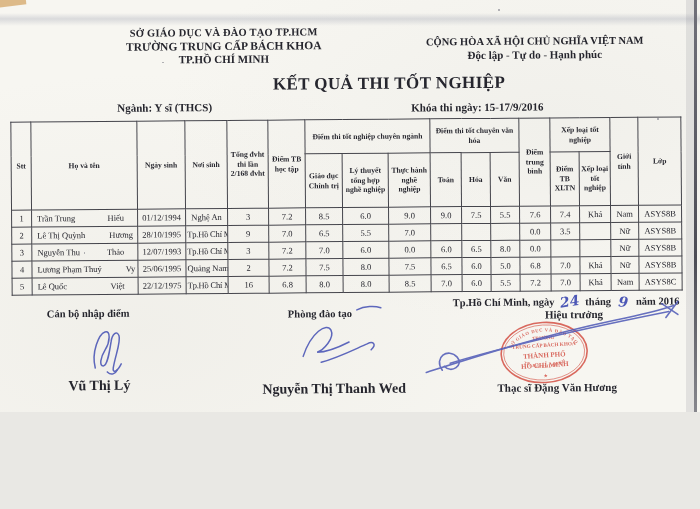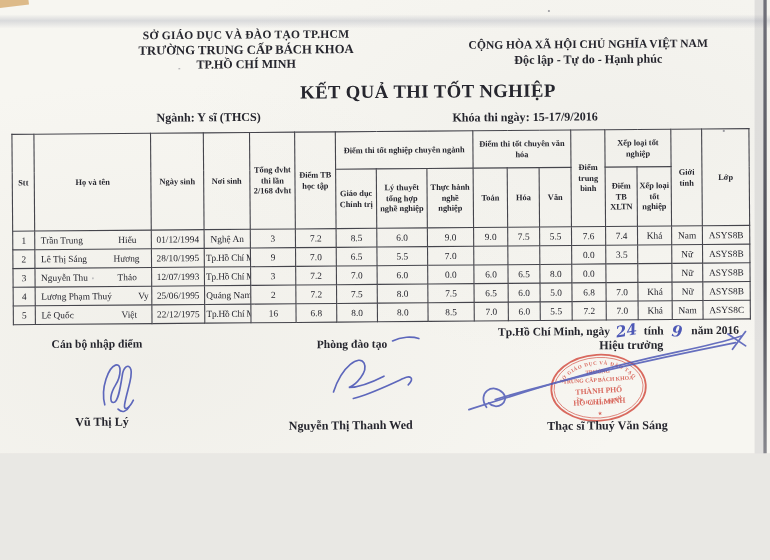--- a/index.html
+++ b/index.html
@@ -21,37 +21,37 @@
   .content{position:absolute;inset:0;transform:rotate(-0.45deg);transform-origin:50% 50%;}
   
   .org{position:absolute;left:60px;top:25px;width:330px;text-align:center;line-height:13.5px;}
   .org .l1{font-size:10.5px;font-weight:600;letter-spacing:.2px;}
   .org .l2{font-size:11.5px;font-weight:bold;}
   .org .l3{font-size:11px;font-weight:bold;}
   .national{position:absolute;left:390px;top:36px;width:292px;text-align:center;line-height:13.5px;}
   .national .l1{font-size:10.5px;font-weight:bold;}
   .national .l2{font-size:11px;font-weight:bold;}
   .doc-title{position:absolute;left:150px;top:74px;width:480px;text-align:center;font-size:17px;font-weight:bold;letter-spacing:.4px;}
-  .major{position:absolute;left:118px;top:100px;font-size:11px;font-weight:bold;margin-left:25px;}
+  .major{position:absolute;left:118px;top:100px;font-size:11px;font-weight:bold;}
   .examdate{position:absolute;left:412px;top:102px;font-size:11px;font-weight:bold;}
   
   table.results{position:absolute;left:11px;top:119px;width:670px;border-collapse:collapse;table-layout:fixed;}
   table.results th,table.results td{border:1px solid #45454c;padding:0 1px;overflow:hidden;}
   table.results th{font-size:7.6px;font-weight:bold;text-align:center;vertical-align:middle;line-height:1.25;}
   tr.hrow1{height:34px;} tr.hrow2{height:54px;}
   table.results td{font-size:8.5px;height:16px;text-align:center;vertical-align:middle;white-space:nowrap;}
   td.c-stt{text-align:left;padding-left:3px;}
   td.c-name{text-align:left;}
   .namewrap{display:flex;justify-content:space-between;padding:0 12px 0 4px;gap:24px;}
   td.c-pob{font-size:8px;}
   td.c-pob .shrunk, .shrunk{font-size:6.4px;letter-spacing:-.2px;}
   
   .abs{position:absolute;}
   .sig-title{font-size:10.5px;font-weight:bold;}
-  .sig-name{font-size:11px;font-weight:bold;}
+  .sig-name{font-size:14px;font-weight:bold;}
   .date-line{position:absolute;left:452px;top:294px;font-size:10.5px;font-weight:600;white-space:nowrap;}
   .hand{color:#4d58b6;font-style:italic;font-size:14px;display:inline-block;font-family:"DejaVu Serif",serif;}
   .hand.day{transform:rotate(-9deg) translateY(1px);margin:0 3px;}
   .hand.month{transform:rotate(6deg) translateY(2px);margin:0 5px;}
   .page-num{position:absolute;left:300px;top:476px;width:120px;text-align:center;
     font-family:"Liberation Sans",sans-serif;font-size:12px;color:#63636a;}
   svg{display:block;}
 </style>
 </head>
 <body>
@@ -151,21 +151,21 @@
           <td>7.6</td>
           <td>7.4</td>
           <td>Khá</td>
           <td>Nam</td>
           <td>ASYS8B</td>
         </tr>
           <tr>
           <td class="c-stt">2</td>
           <td class="c-name">
             <div class="namewrap">
-              <span>Lê Thị Sáng</span>
+              <span>Lê Thị Quỳnh</span>
               <span>Hương</span>
             </div>
           </td>
           <td>28/10/1995</td>
           <td class="c-pob shrunk">Tp.Hồ Chí Minh</td>
           <td>9</td>
           <td>7.0</td>
           <td>6.5</td>
           <td>5.5</td>
           <td>7.0</td>
@@ -268,21 +268,21 @@
         <path d="M70,6 C78,2 88,2 94,4"></path>
         <path d="M16,52 C24,28 40,18 44,26 C48,34 36,46 30,48 C42,48 54,42 62,38"></path>
         <path d="M34,58 C50,54 66,46 80,40 C86,37 90,40 84,46"></path>
       </g>
     </svg>
     <div class="abs sig-name" style="left:261px;top:381px;">Nguyễn Thị Thanh Wed</div>
 
     <div class="date-line">
       <span>Tp.Hồ Chí Minh, ngày</span>
       <span class="hand day">24</span>
-      <span>tính</span>
+      <span>tháng</span>
       <span class="hand month">9</span>
       <span>năm 2016</span>
     </div>
     <div class="abs sig-title" style="left:544px;top:310px;font-size:11px;">Hiệu trưởng</div>
 
     <svg class="abs" style="left:497px;top:321px;" width="92" height="66" viewBox="0 0 92 66">
       <g transform="rotate(-3 46 33)" opacity=".82">
         <ellipse cx="46" cy="33" rx="43" ry="30" fill="none" stroke="#d24a3e" stroke-width="1.6"></ellipse>
         <ellipse cx="46" cy="33" rx="40.5" ry="27.5" fill="none" stroke="#d24a3e" stroke-width=".7"></ellipse>
         <defs>
@@ -305,17 +305,17 @@
 
     <svg class="abs" style="left:415px;top:293px;" width="270" height="100" viewBox="0 0 270 100">
       <g fill="none" stroke="#4d58b6" stroke-width="1.6" stroke-linecap="round" opacity=".85">
         <path d="M10,80 C55,66 125,44 200,29 C225,24 246,19 258,15"></path>
         <path d="M34,71 C95,53 185,34 253,21"></path>
         <path d="M26,78 c-9,-13 6,-23 15,-13 c7,8 -6,17 -13,9"></path>
         <path d="M246,13 l16,11"></path>
         <path d="M250,27 l12,-16"></path>
       </g>
     </svg>
-    <div class="abs sig-name" style="left:496px;top:383px;font-size:11px;">Thạc sĩ Thuý Văn Sáng</div>
+    <div class="abs sig-name" style="left:496px;top:383px;font-size:11px;">Thạc sĩ Đặng Văn Hương</div>
 
     <div class="page-num">Page 1 of 1</div>
   </div>
 </div>
 
 </body></html>

